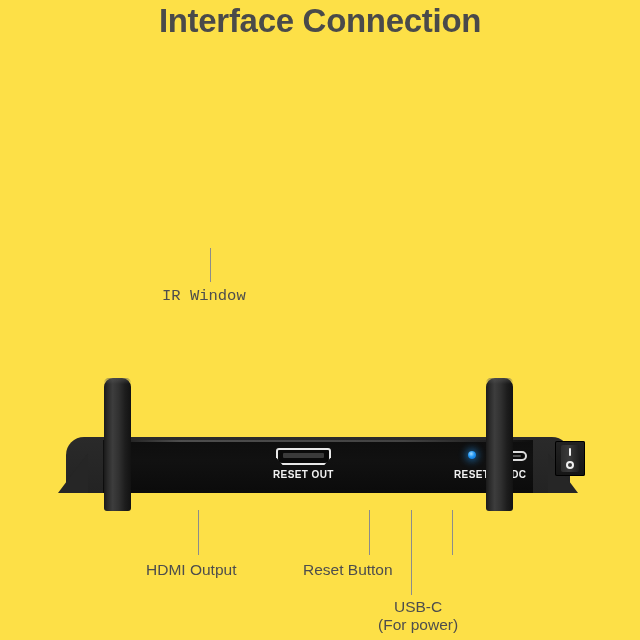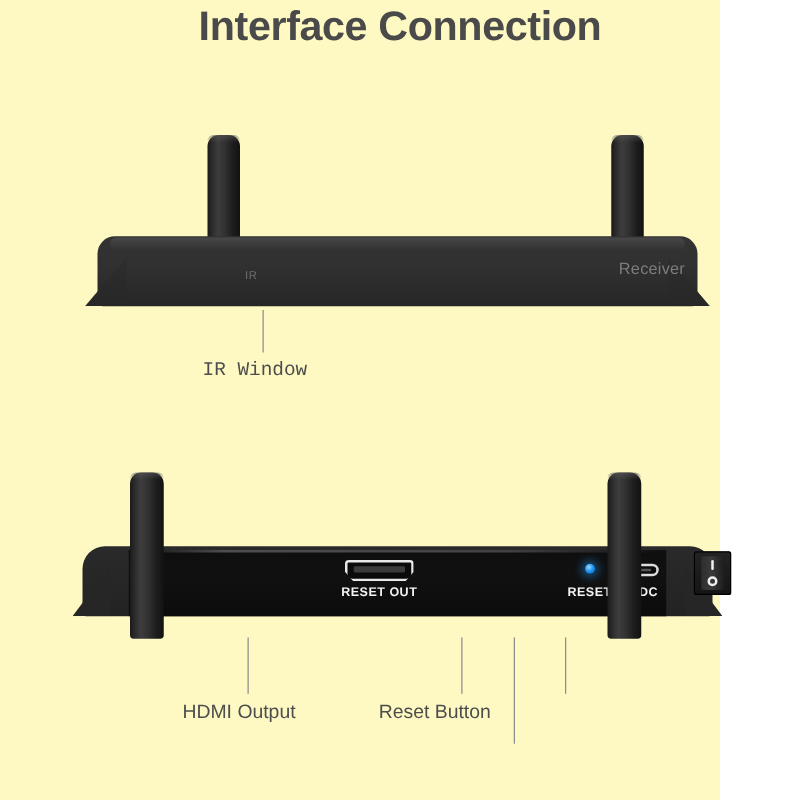--- a/index.html
+++ b/index.html
@@ -13,23 +13,23 @@
     height: 640px;
     position: relative;
     overflow: hidden;
     font-family: "Liberation Sans", sans-serif;
     background: #ffffff;
   }
 
   #stage {
     position: absolute;
     left: 0; top: 0;
-    width: 576px;
+    width: 640px;
     height: 640px;
-    background: #fef9c3;
+    background: #fde047;
   }
 
   
   .page-title {
     position: absolute;
     left: 0;
     top: 2px;
     width: 640px;
     text-align: center;
     font-size: 33px;
@@ -294,32 +294,20 @@
   }
   .callout .sub { display: block; text-align: center; }
 </style>
 </head>
 <body>
 
 <div id="stage">
 
   <div class="page-title">Interface Connection</div>
 
-  <div id="receiver-unit">
-    <div class="antenna rx-antenna-left"></div>
-    <div class="antenna rx-antenna-right"></div>
-
-    <div class="rx-body">
-      <div class="rx-sheen"></div>
-    </div>
-
-    <div class="rx-ir-label">IR</div>
-
-    <div class="rx-brand">Receiver</div>
-  </div>
 
   <div class="leader" style="left:210px; top:248px; height:34px;"></div>
   <div class="callout" style="left:162px; top:287px;font-family:Liberation Mono, monospace;">
     <span>IR Window</span>
   </div>
 
   <div id="ports-unit">
 
     <div class="antenna bp-antenna-left"></div>
     <div class="antenna bp-antenna-right"></div>
@@ -359,14 +347,18 @@
 
   <div class="callout" style="left:146px; top:561px;">
     <span>HDMI Output</span>
   </div>
 
   <div class="callout" style="left:303px; top:561px;">
     <span>Reset Button</span>
   </div>
 
 
+  <div class="callout" style="left:378px; top:598px;">
+    <span class="sub">USB-C</span>
+    <span class="sub">(For power)</span>
+  </div>
 
 </div>
 
 </body></html>

